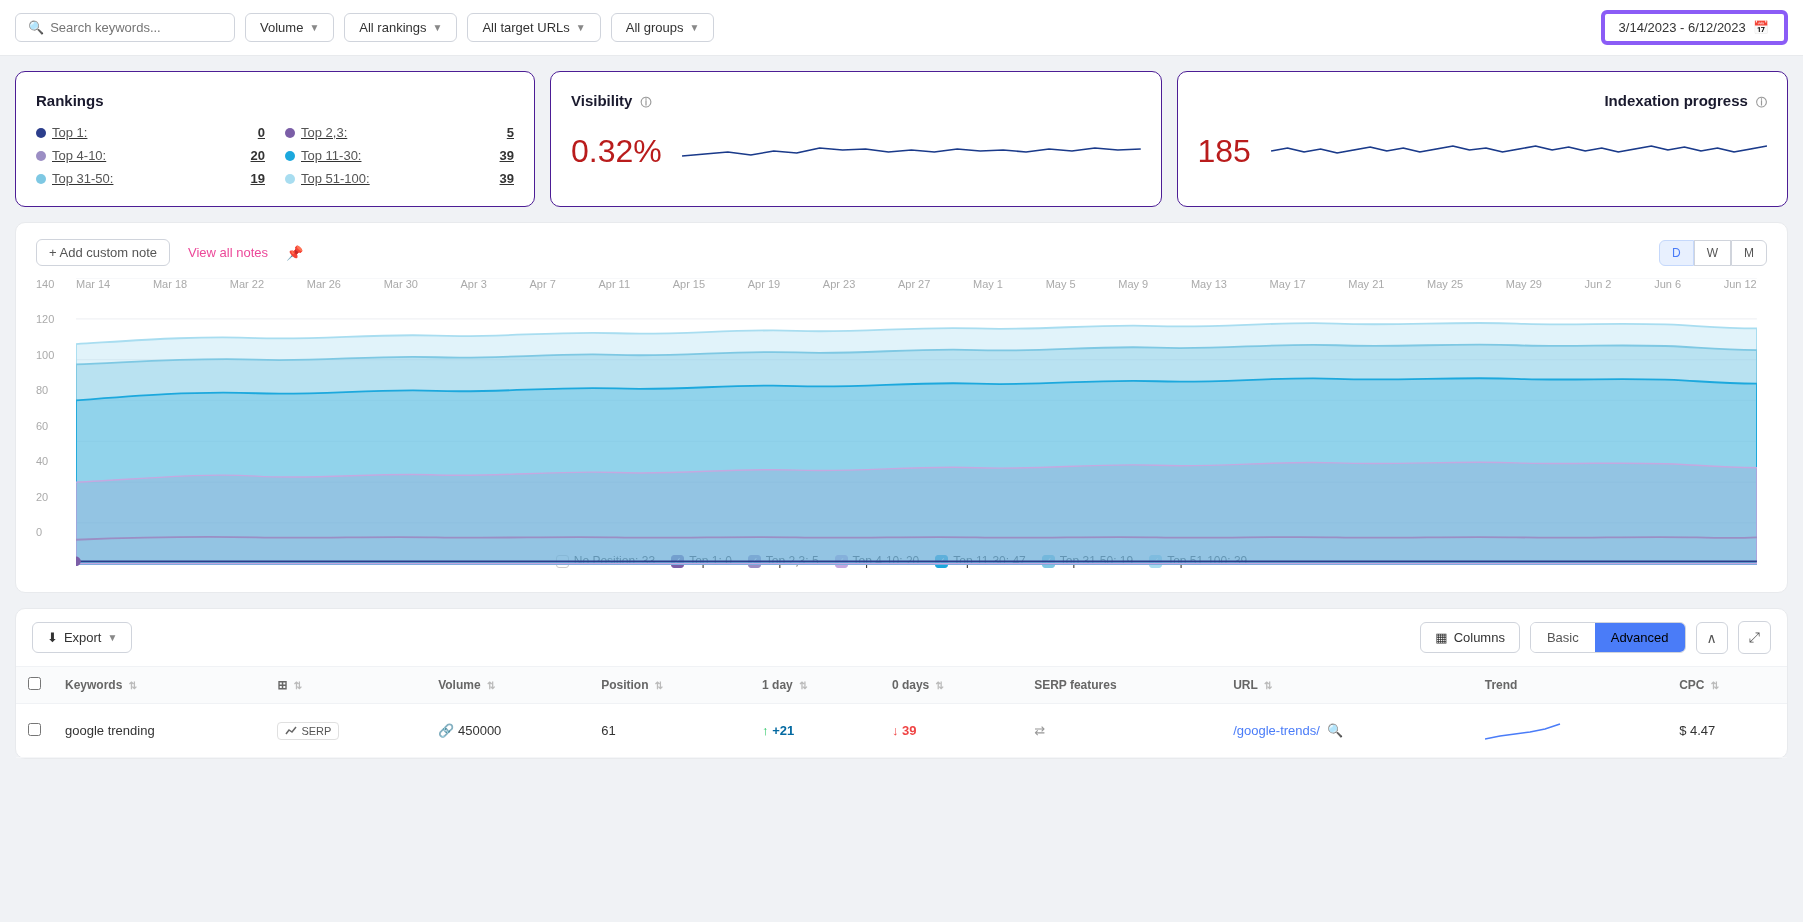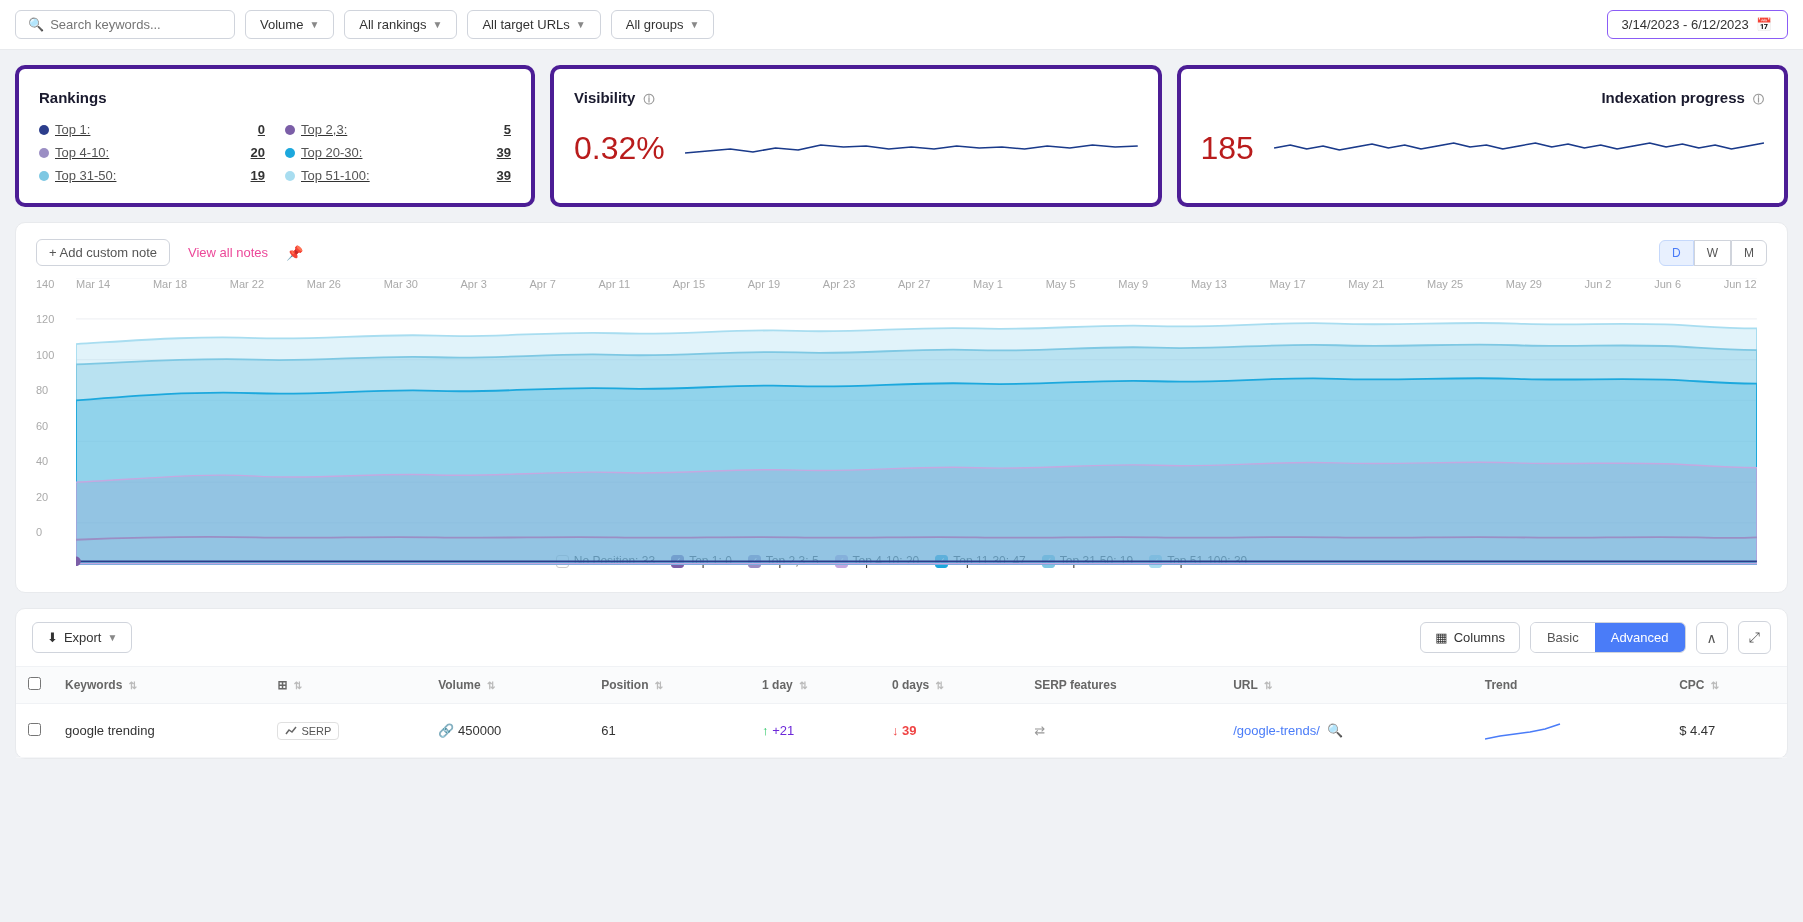--- a/index.html
+++ b/index.html
@@ -18,32 +18,32 @@
       border: none; outline: none; font-size: 13px; color: #666; width: 100%;
     }
     .filter-btn {
       display: flex; align-items: center; gap: 6px;
       border: 1px solid #d0d4dc; border-radius: 6px; padding: 6px 14px;
       background: #fff; cursor: pointer; font-size: 13px; color: #333;
     }
     .filter-btn .chevron { color: #888; font-size: 10px; }
     .date-btn {
       display: flex; align-items: center; gap: 8px;
-      border: 1px solid #8b5cf6; border-radius: 6px; padding: 6px 14px;
+      border: 4px solid #8b5cf6; border-radius: 6px; padding: 6px 14px;
       background: #fff; cursor: pointer; font-size: 13px; color: #333;
       margin-left: auto;
     }
 
     .main-content { padding: 15px; }
 
     .cards-row { display: flex; gap: 15px; margin-bottom: 15px; }
 
     .card {
       background: #fff; border-radius: 10px; padding: 20px;
-      border: 4px solid #4c1d95;
+      border: 1px solid #4c1d95;
     }
     .card-rankings { flex: 0 0 520px; }
     .card-visibility { flex: 1; }
     .card-indexation { flex: 1; text-align: right; }
 
     .card h3 { font-size: 15px; font-weight: 700; color: #1a1a2e; margin-bottom: 16px; }
     .card h3 .info-icon { font-size: 11px; color: #999; margin-left: 4px; }
 
     .rankings-grid { display: grid; grid-template-columns: 1fr 1fr; gap: 8px 20px; text-decoration: underline; }
     .ranking-item { display: flex; align-items: center; justify-content: space-between; }
@@ -113,21 +113,21 @@
       border: 1px solid #d0d4dc; border-radius: 6px; padding: 7px 14px;
       background: #fff; cursor: pointer; font-size: 13px; color: #333;
       margin-left: auto;
     }
     .view-toggle { display: flex; border: 1px solid #d0d4dc; border-radius: 6px; overflow: hidden; }
     .view-toggle-btn {
       border: none; background: #fff; cursor: pointer; font-size: 13px;
       padding: 7px 16px; color: #555;
     }
     .view-toggle-btn.active {
-      background: #4a7cf8; color: #ffffff; border: none;
+      background: #4a7cf8; color: #000000; border: none;
     }
     .collapse-btn, .expand-btn {
       border: 1px solid #d0d4dc; border-radius: 6px; padding: 7px 10px;
       background: #fff; cursor: pointer; font-size: 14px; color: #555;
     }
 
     .data-table { width: 100%; border-collapse: collapse; }
     .data-table th {
       padding: 10px 12px; text-align: left; font-size: 12px; font-weight: 600;
       color: #666; border-bottom: 1px solid #f0f2f5; background: #fafbfc;
@@ -207,21 +207,21 @@
         <div class="ranking-item">
           <span class="ranking-label">
             <span class="dot dot-light-purple"></span>
             <span>Top 4-10:</span>
           </span>
           <span class="ranking-value">20</span>
         </div>
         <div class="ranking-item">
           <span class="ranking-label">
             <span class="dot dot-medium-blue"></span>
-            <span>Top 20-30:</span>
+            <span>Top 11-30:</span>
           </span>
           <span class="ranking-value">39</span>
         </div>
         <div class="ranking-item">
           <span class="ranking-label">
             <span class="dot dot-light-blue"></span>
             <span>Top 31-50:</span>
           </span>
           <span class="ranking-value">19</span>
         </div>
@@ -487,21 +487,21 @@
           </td>
           <td>
             <span class="link-icon">🔗</span>
             <span>450000</span>
           </td>
           <td>
             <span>61</span>
           </td>
           <td>
             <span class="up-arrow">↑</span>
-            <span style="color:#6d28d9;font-weight:400;">+21</span>
+            <span style="color:#0369a1;font-weight:700;">+21</span>
           </td>
           <td>
             <span class="down-arrow">↓</span>
             <span style="color:#ef4444;font-weight:600;">39</span>
           </td>
           <td>
             <span class="neutral-icon">⇄</span>
           </td>
           <td>
             <a class="url-link" href="#">/google-trends/</a>

